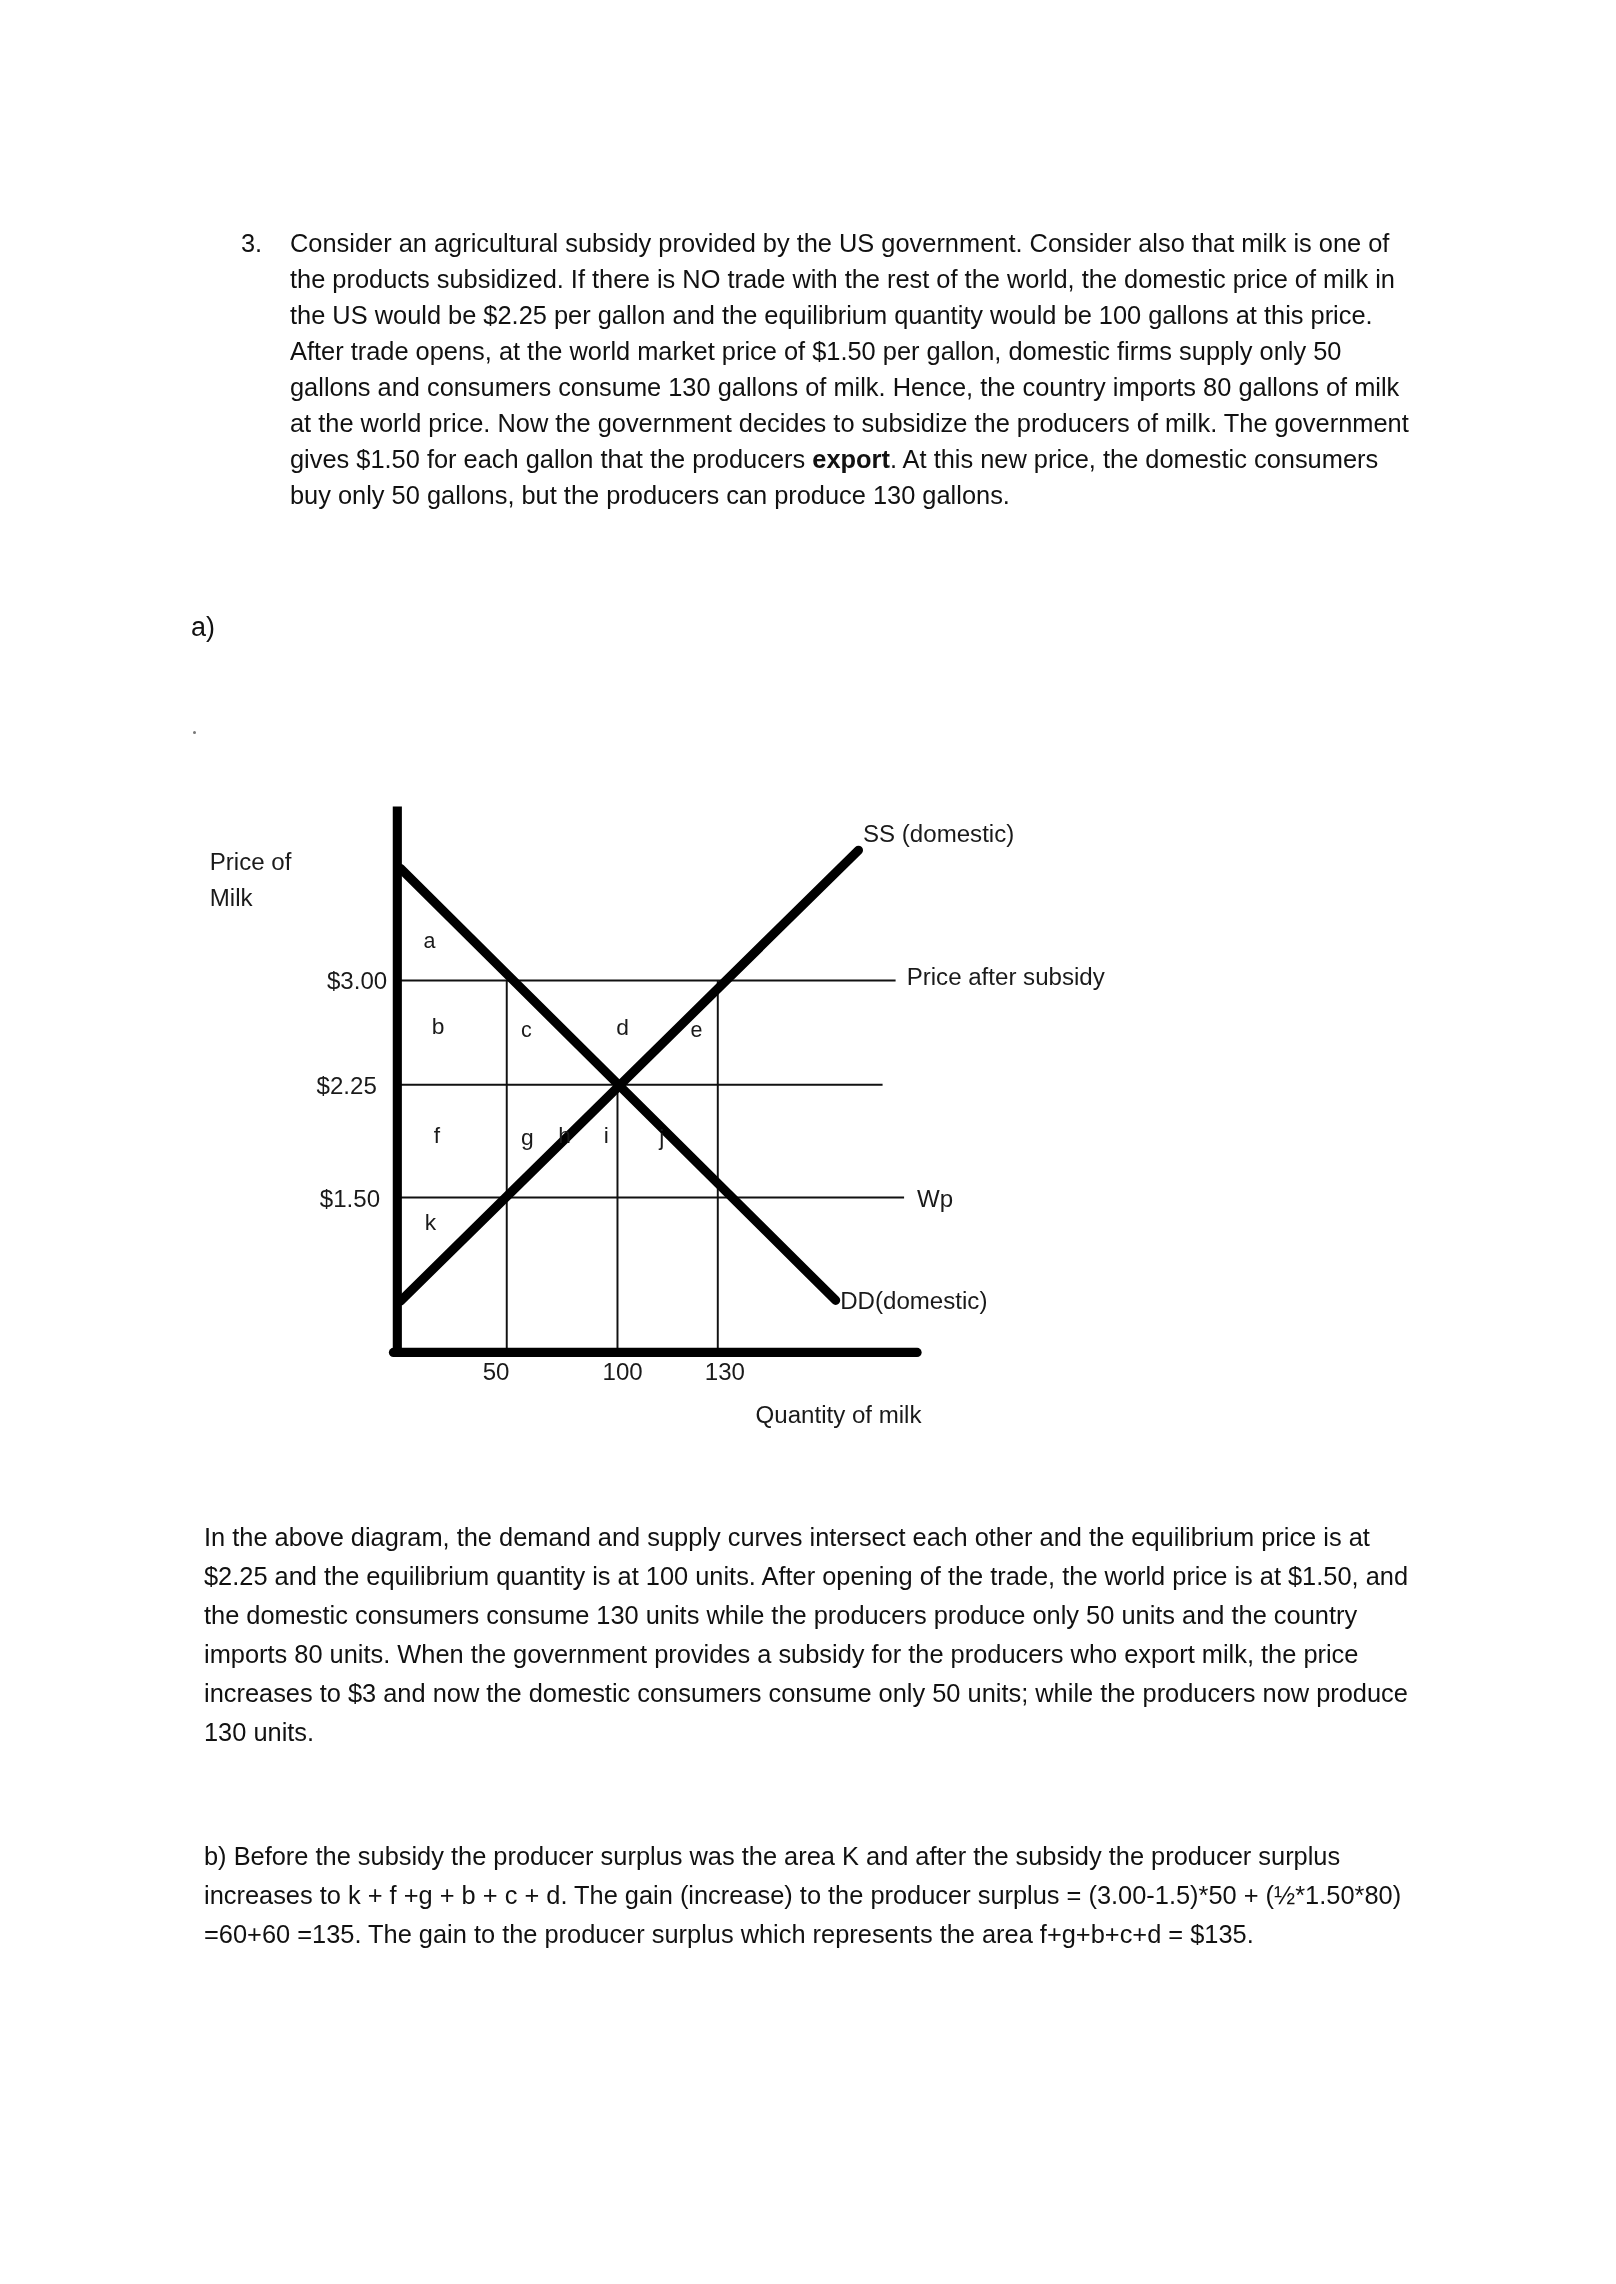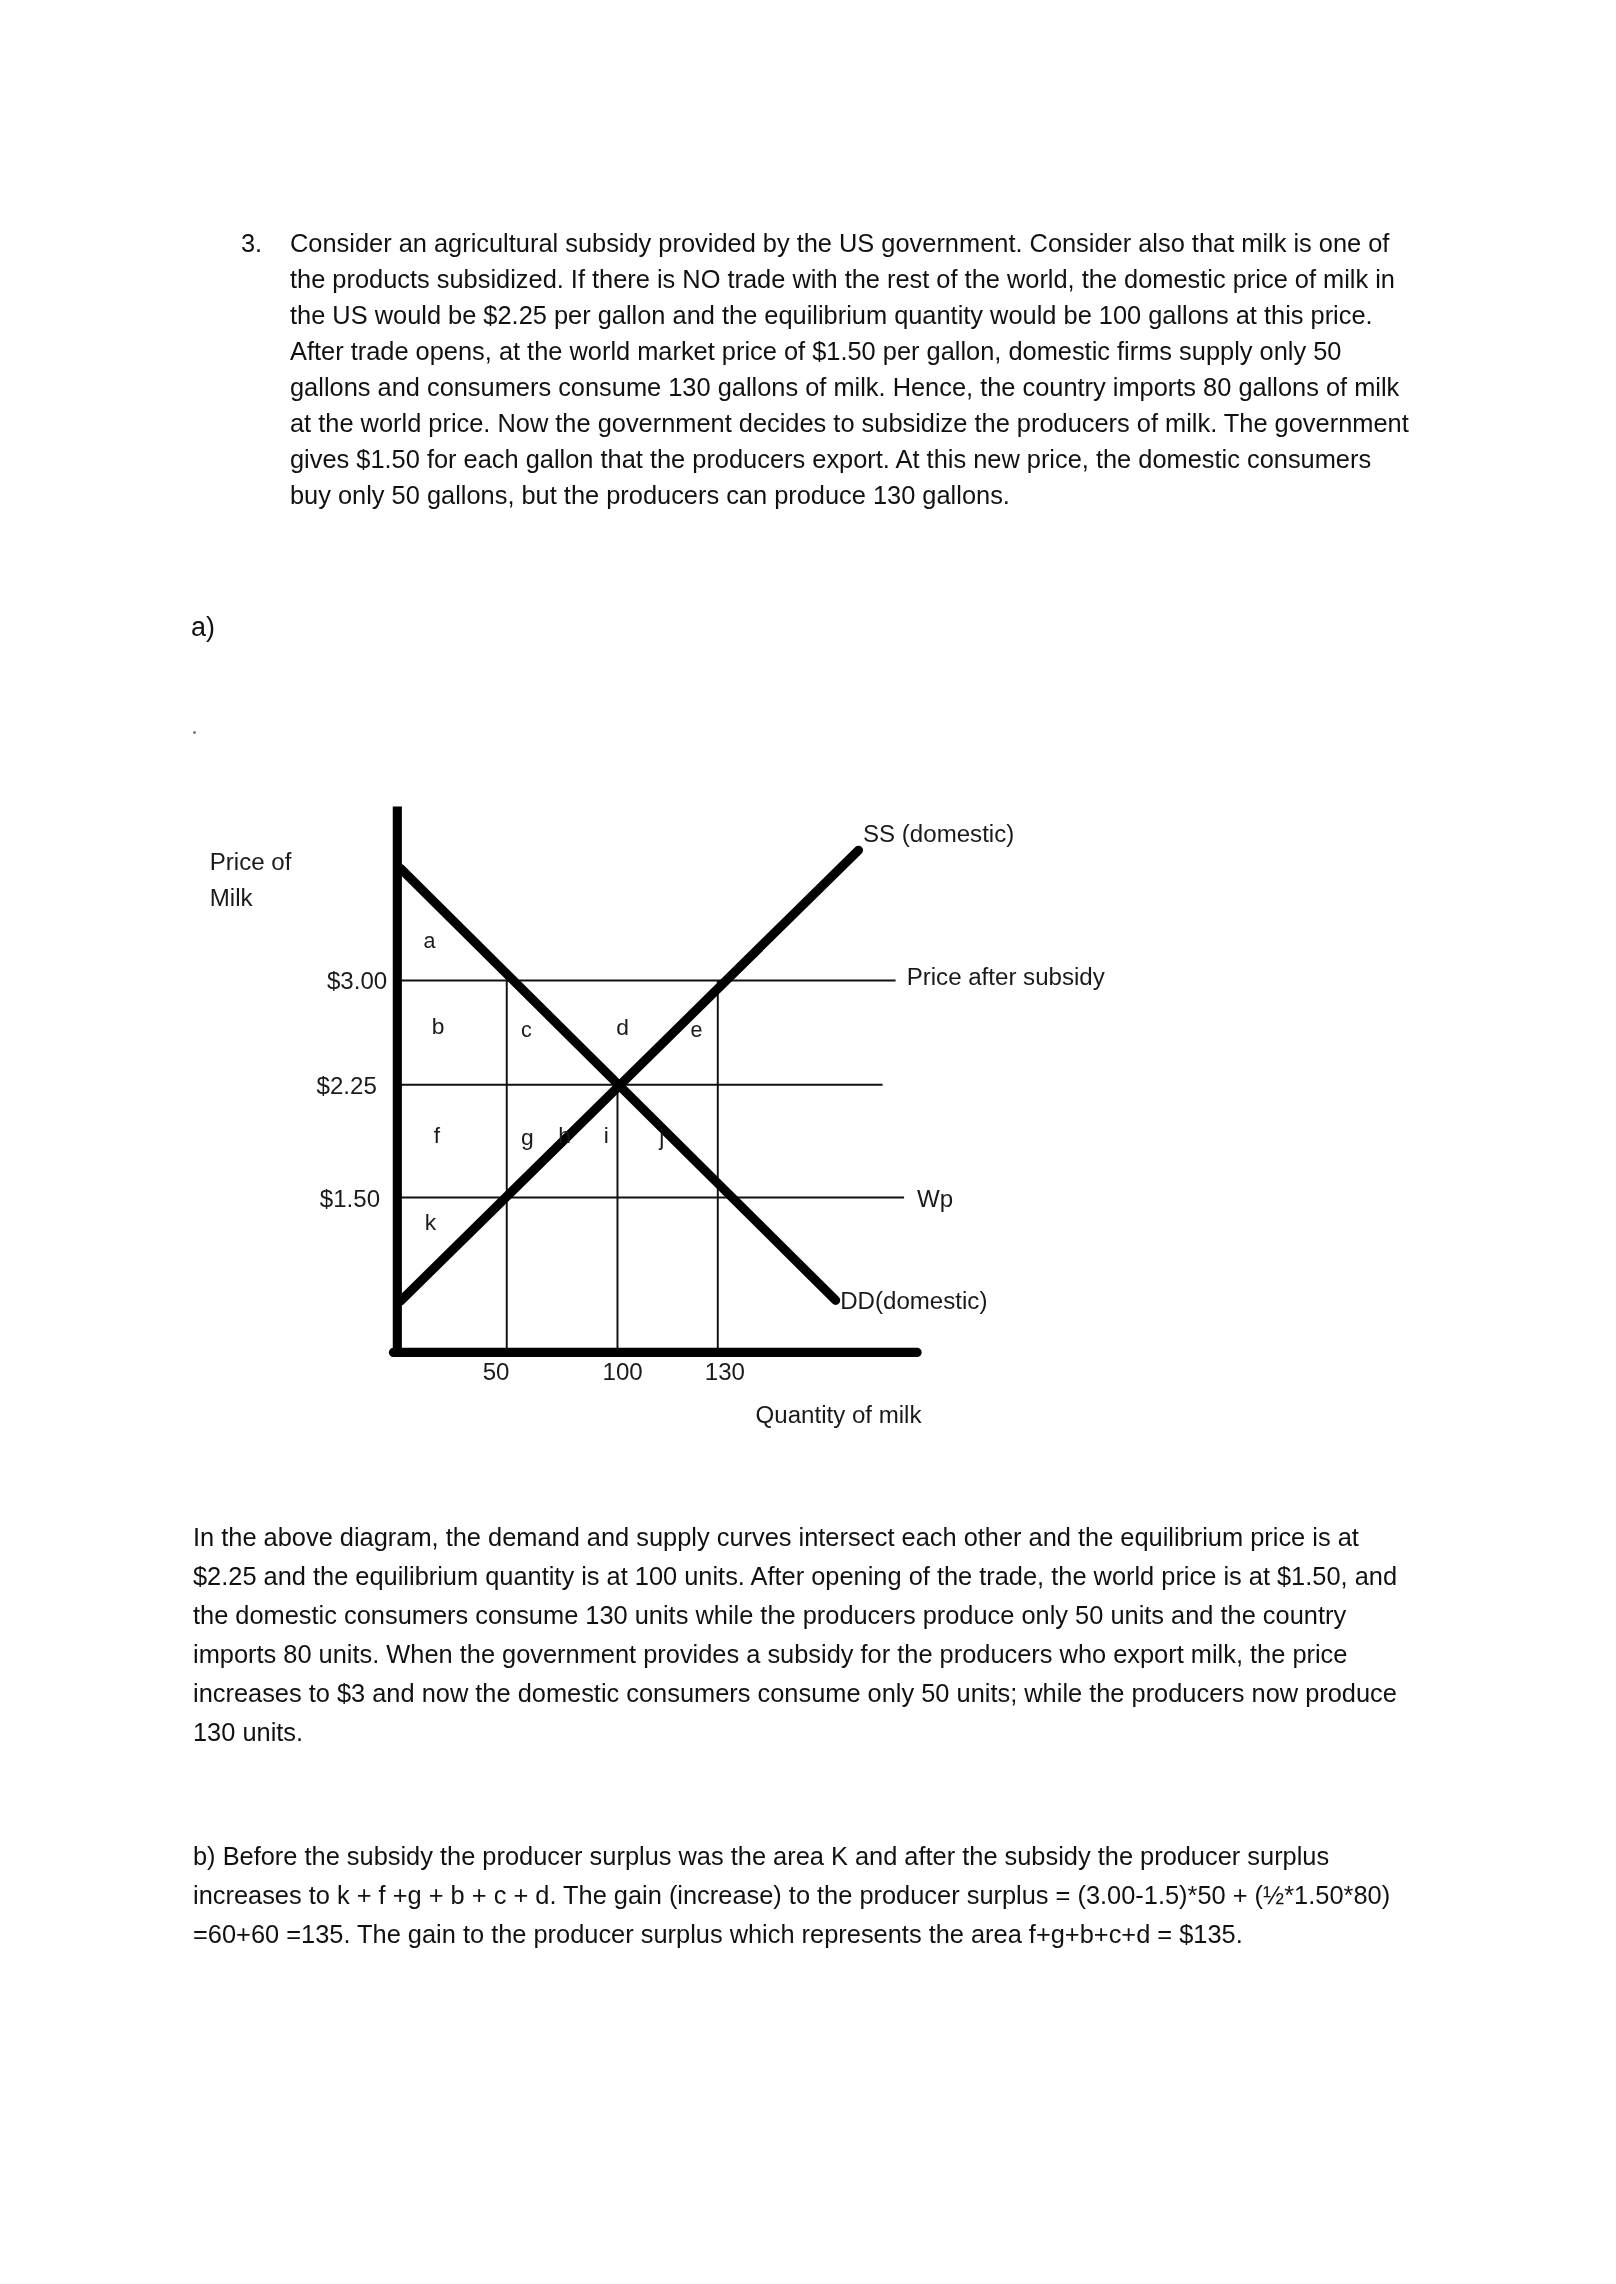--- a/index.html
+++ b/index.html
@@ -6,32 +6,32 @@
   body {
     width: 1616px; height: 2284px; position: relative; overflow: hidden;
     font-family: "Liberation Sans", "DejaVu Sans", sans-serif; color: #111111;
   }
   .question {
     position: absolute; left: 241px; top: 225px; width: 1173px;
     font-size: 25.4px; line-height: 36px;
   }
   .question .num { position: absolute; left: 0; top: 0; }
   .question .body { margin-left: 49px; }
-  .question b { font-weight: normal; }
+  .question b { font-weight: bold; }
   .part-a {
     position: absolute; left: 191px; top: 612px; font-size: 27px;
   }
   .speck {
     position: absolute; left: 193px; top: 731px; width: 3.3px; height: 3.3px;
     background: #777; border-radius: 50%;
   }
   svg.diagram { position: absolute; left: 0; top: 0; }
   .diagram text { font-family: "Liberation Sans", "DejaVu Sans", sans-serif; fill: #1a1a1a; }
   .para {
-    position: absolute; left: 193px; width: 1231px;
+    position: absolute; left: 204px; width: 1231px;
     font-size: 25.4px; line-height: 39px;
   }
   .para1 { top: 1518px; }
   .para2 { top: 1837px; }
 </style>
 </head>
 <body>
 
 <div class="question">
   <span class="num">3.</span>

